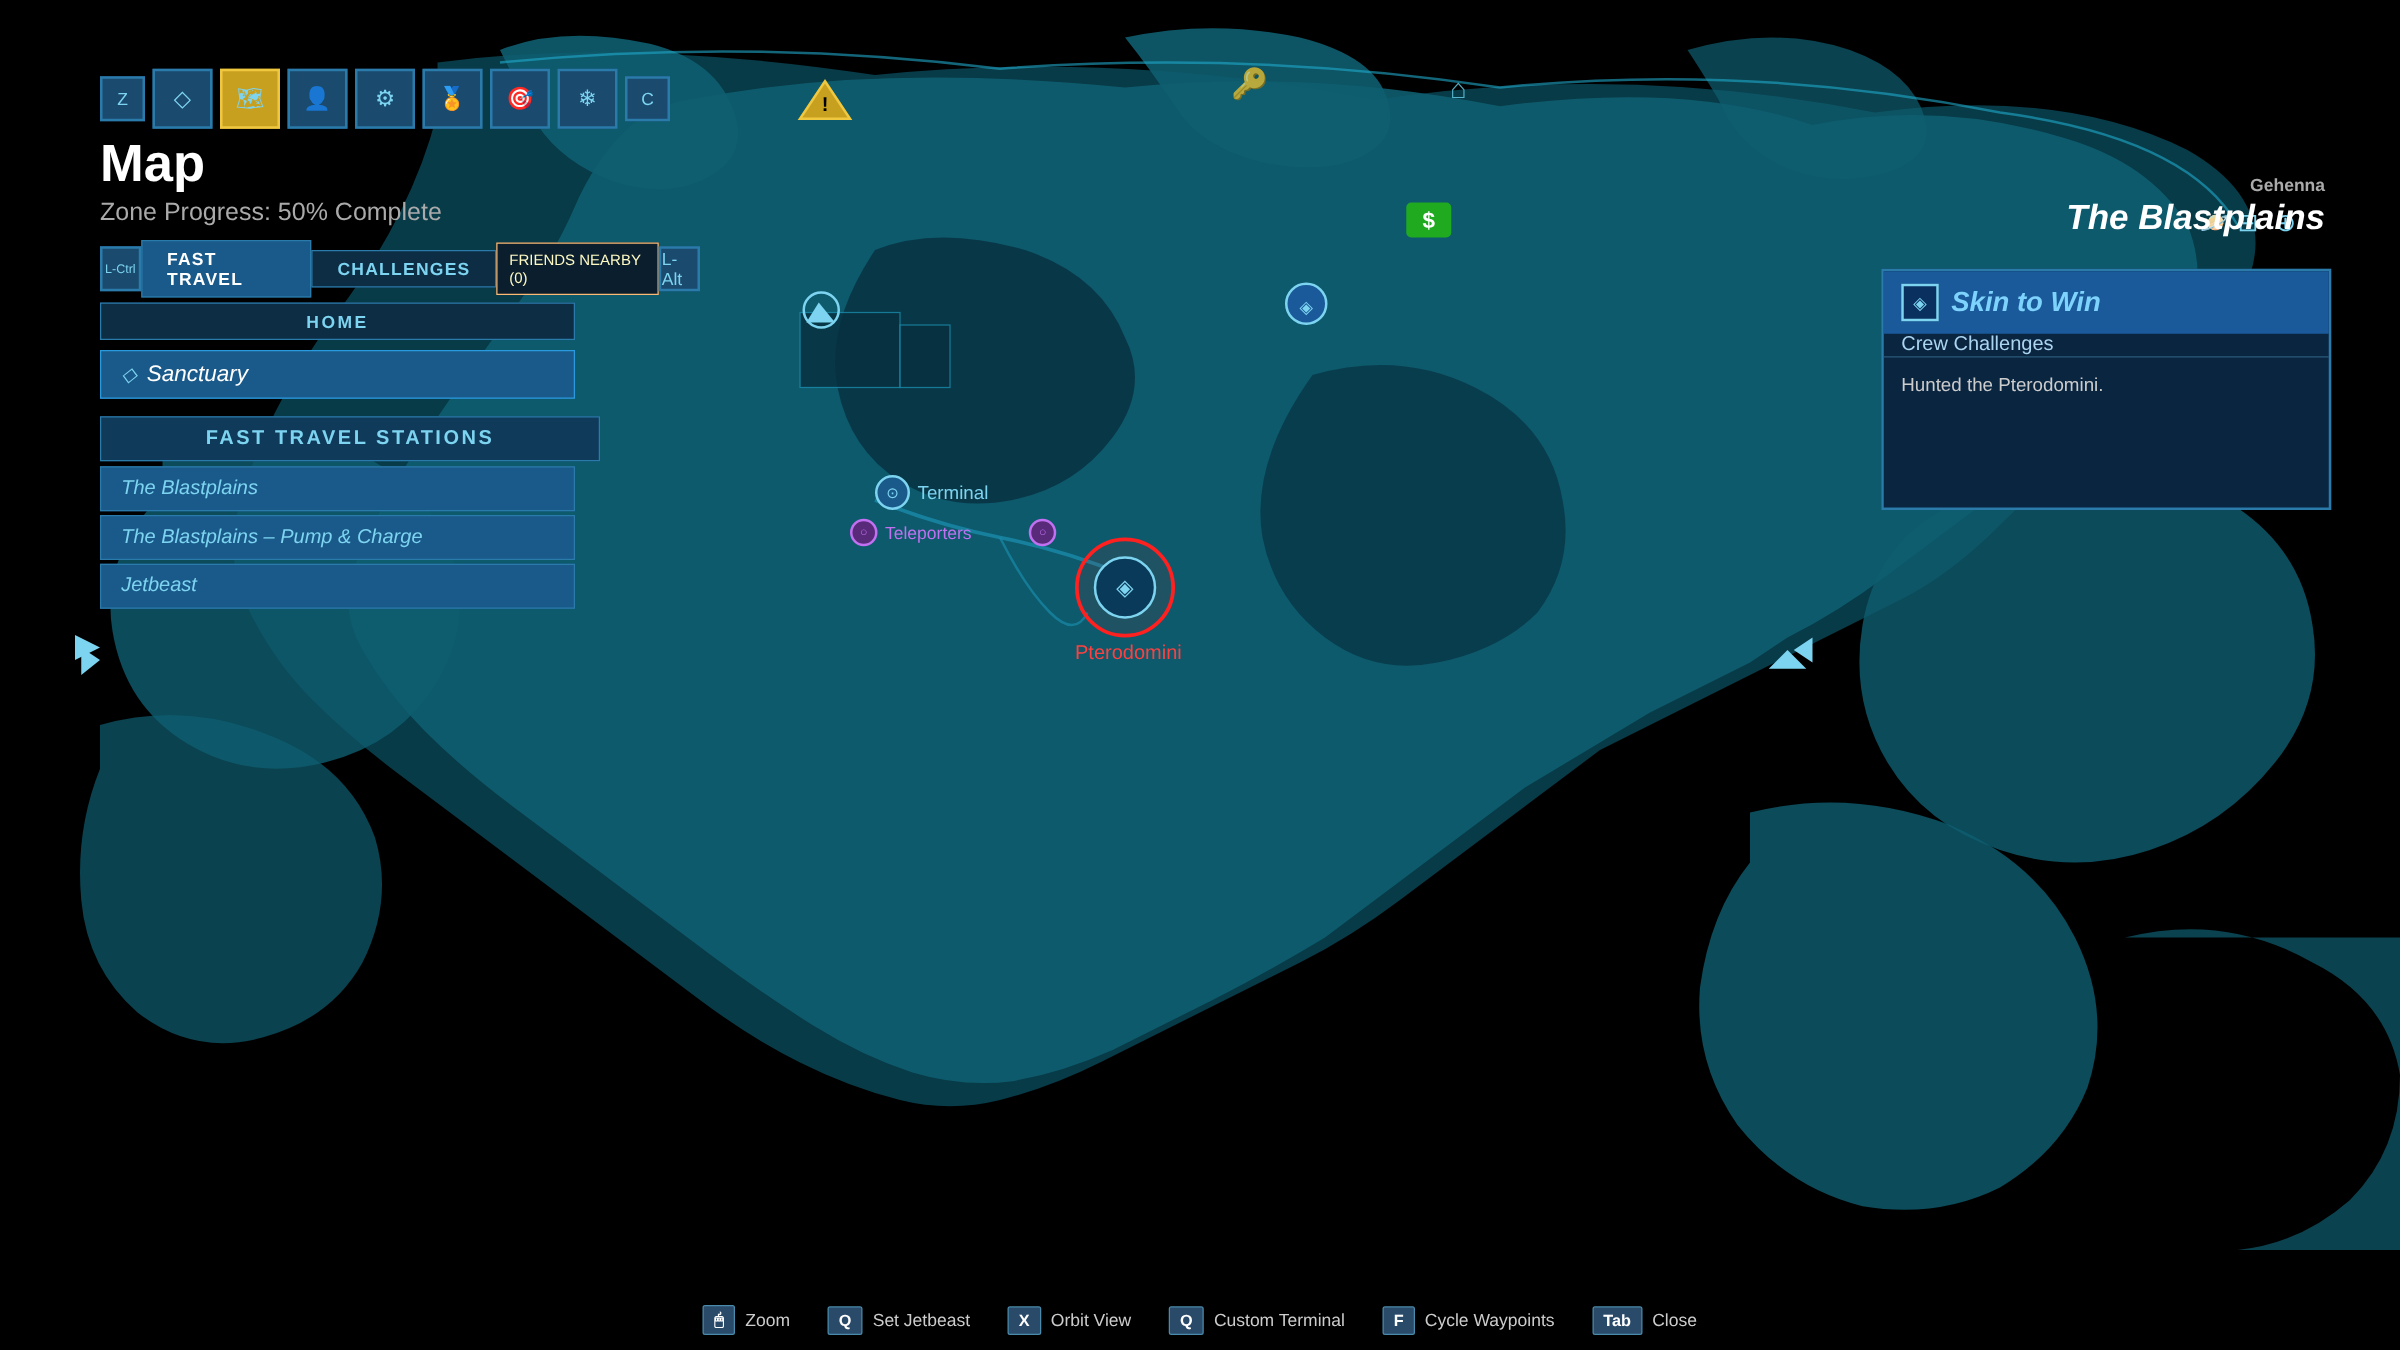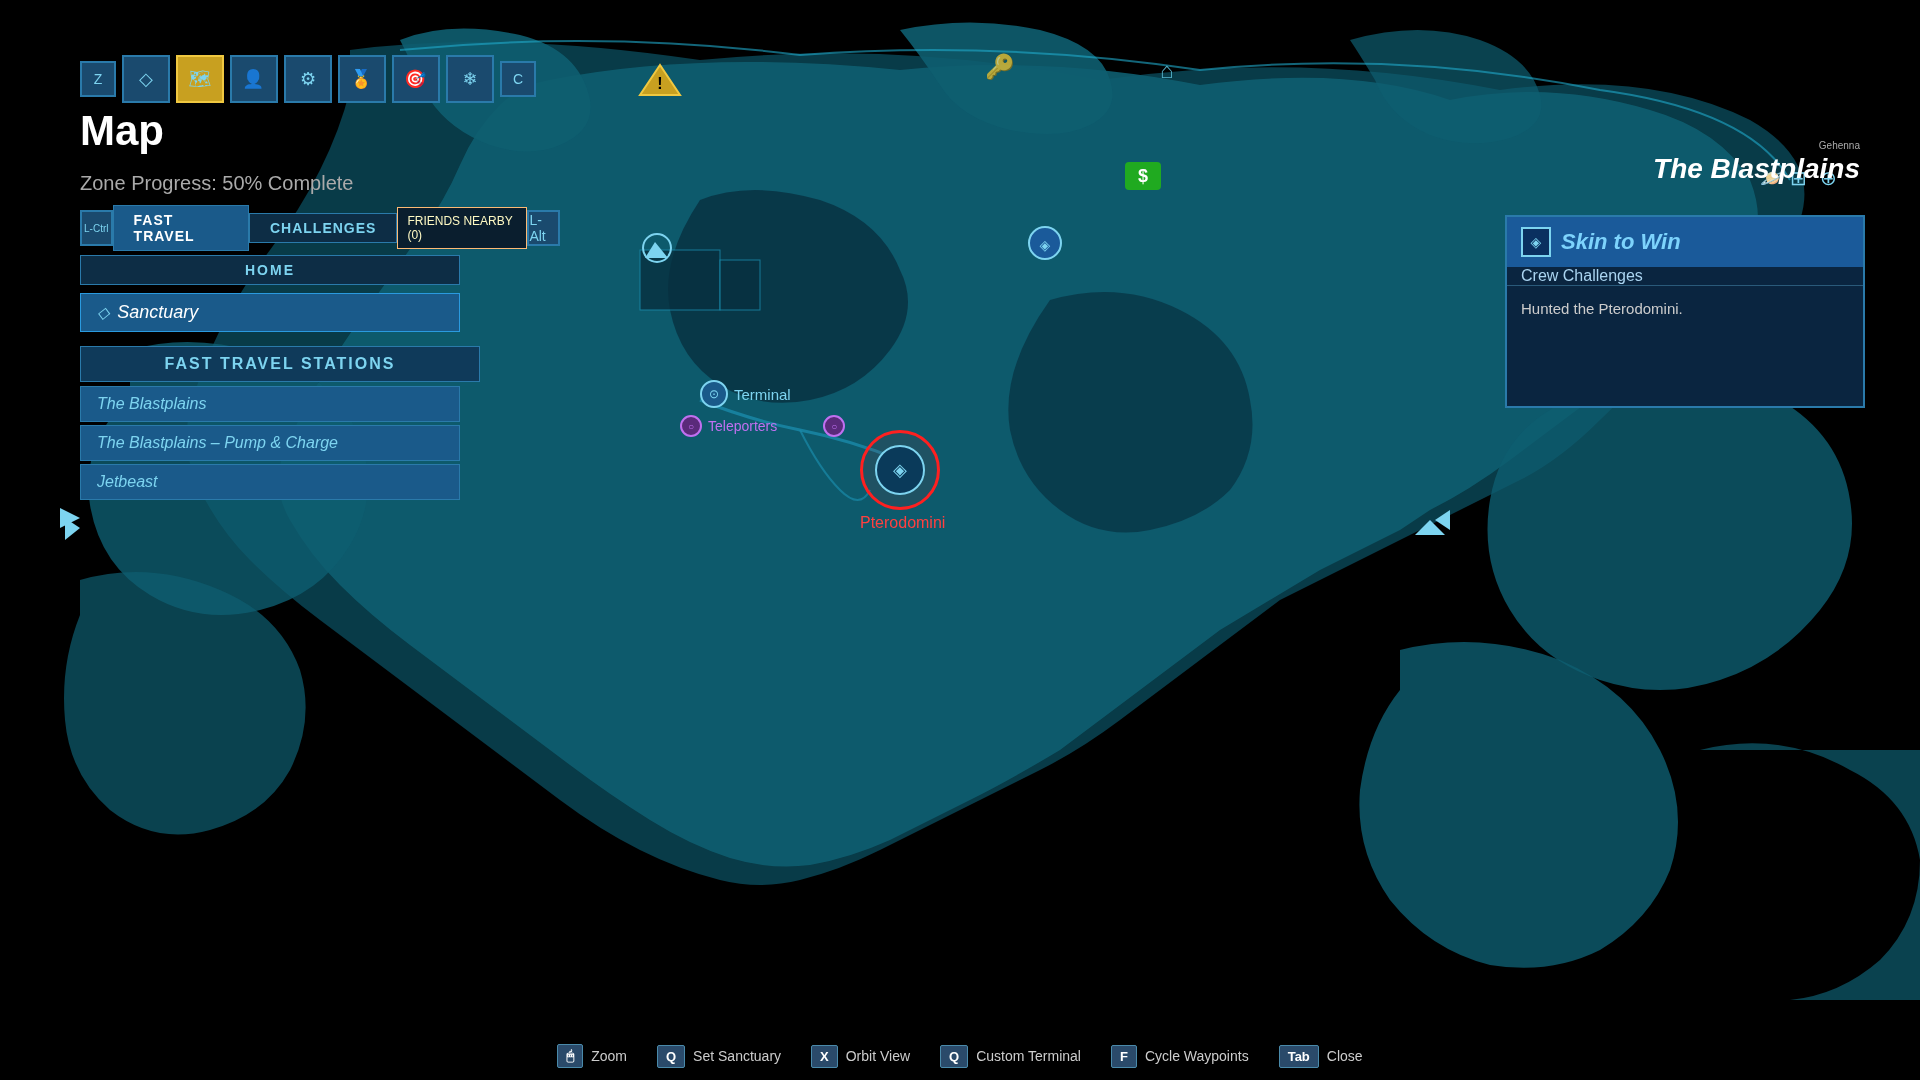--- a/index.html
+++ b/index.html
@@ -74,21 +74,21 @@
       font-size: 14px;
       color: #7dd4f0;
     }
 
     
     #map-title {
       font-size: 42px;
       font-weight: bold;
       color: #fff;
       text-shadow: 2px 2px 4px #000;
-      margin-bottom: 17px;
+      margin-bottom: 4px;
     }
 
     
     #zone-progress {
       font-size: 20px;
       color: #aaa;
       margin-bottom: 10px;
     }
 
     
@@ -192,23 +192,24 @@
 
     
     #top-right-panel {
       position: absolute;
       top: 140px;
       right: 60px;
       text-align: right;
     }
 
     #location-name {
-      font-size: 10px;
+      font-size: 14px;
       color: #aaa;
       margin-bottom: 2px;
+      font-weight: bold;
     }
 
     #location-subname {
       font-size: 28px;
       font-weight: bold;
       color: #fff;
       font-style: italic;
     }
 
     
@@ -538,21 +539,21 @@
     <div class="teleporter-icon" style="margin-left:40px;">○</div>
   </div>
 
   <div id="bottom-bar">
     <div class="bottom-hint">
       <span class="key-badge">🖱</span>
       <span class="hint-label">Zoom</span>
     </div>
     <div class="bottom-hint">
       <span class="key-badge">Q</span>
-      <span class="hint-label">Set Sanctuary</span>
+      <span class="hint-label">Set Jetbeast</span>
     </div>
     <div class="bottom-hint">
       <span class="key-badge">X</span>
       <span class="hint-label">Orbit View</span>
     </div>
     <div class="bottom-hint">
       <span class="key-badge">Q</span>
       <span class="hint-label">Custom Terminal</span>
     </div>
     <div class="bottom-hint">

